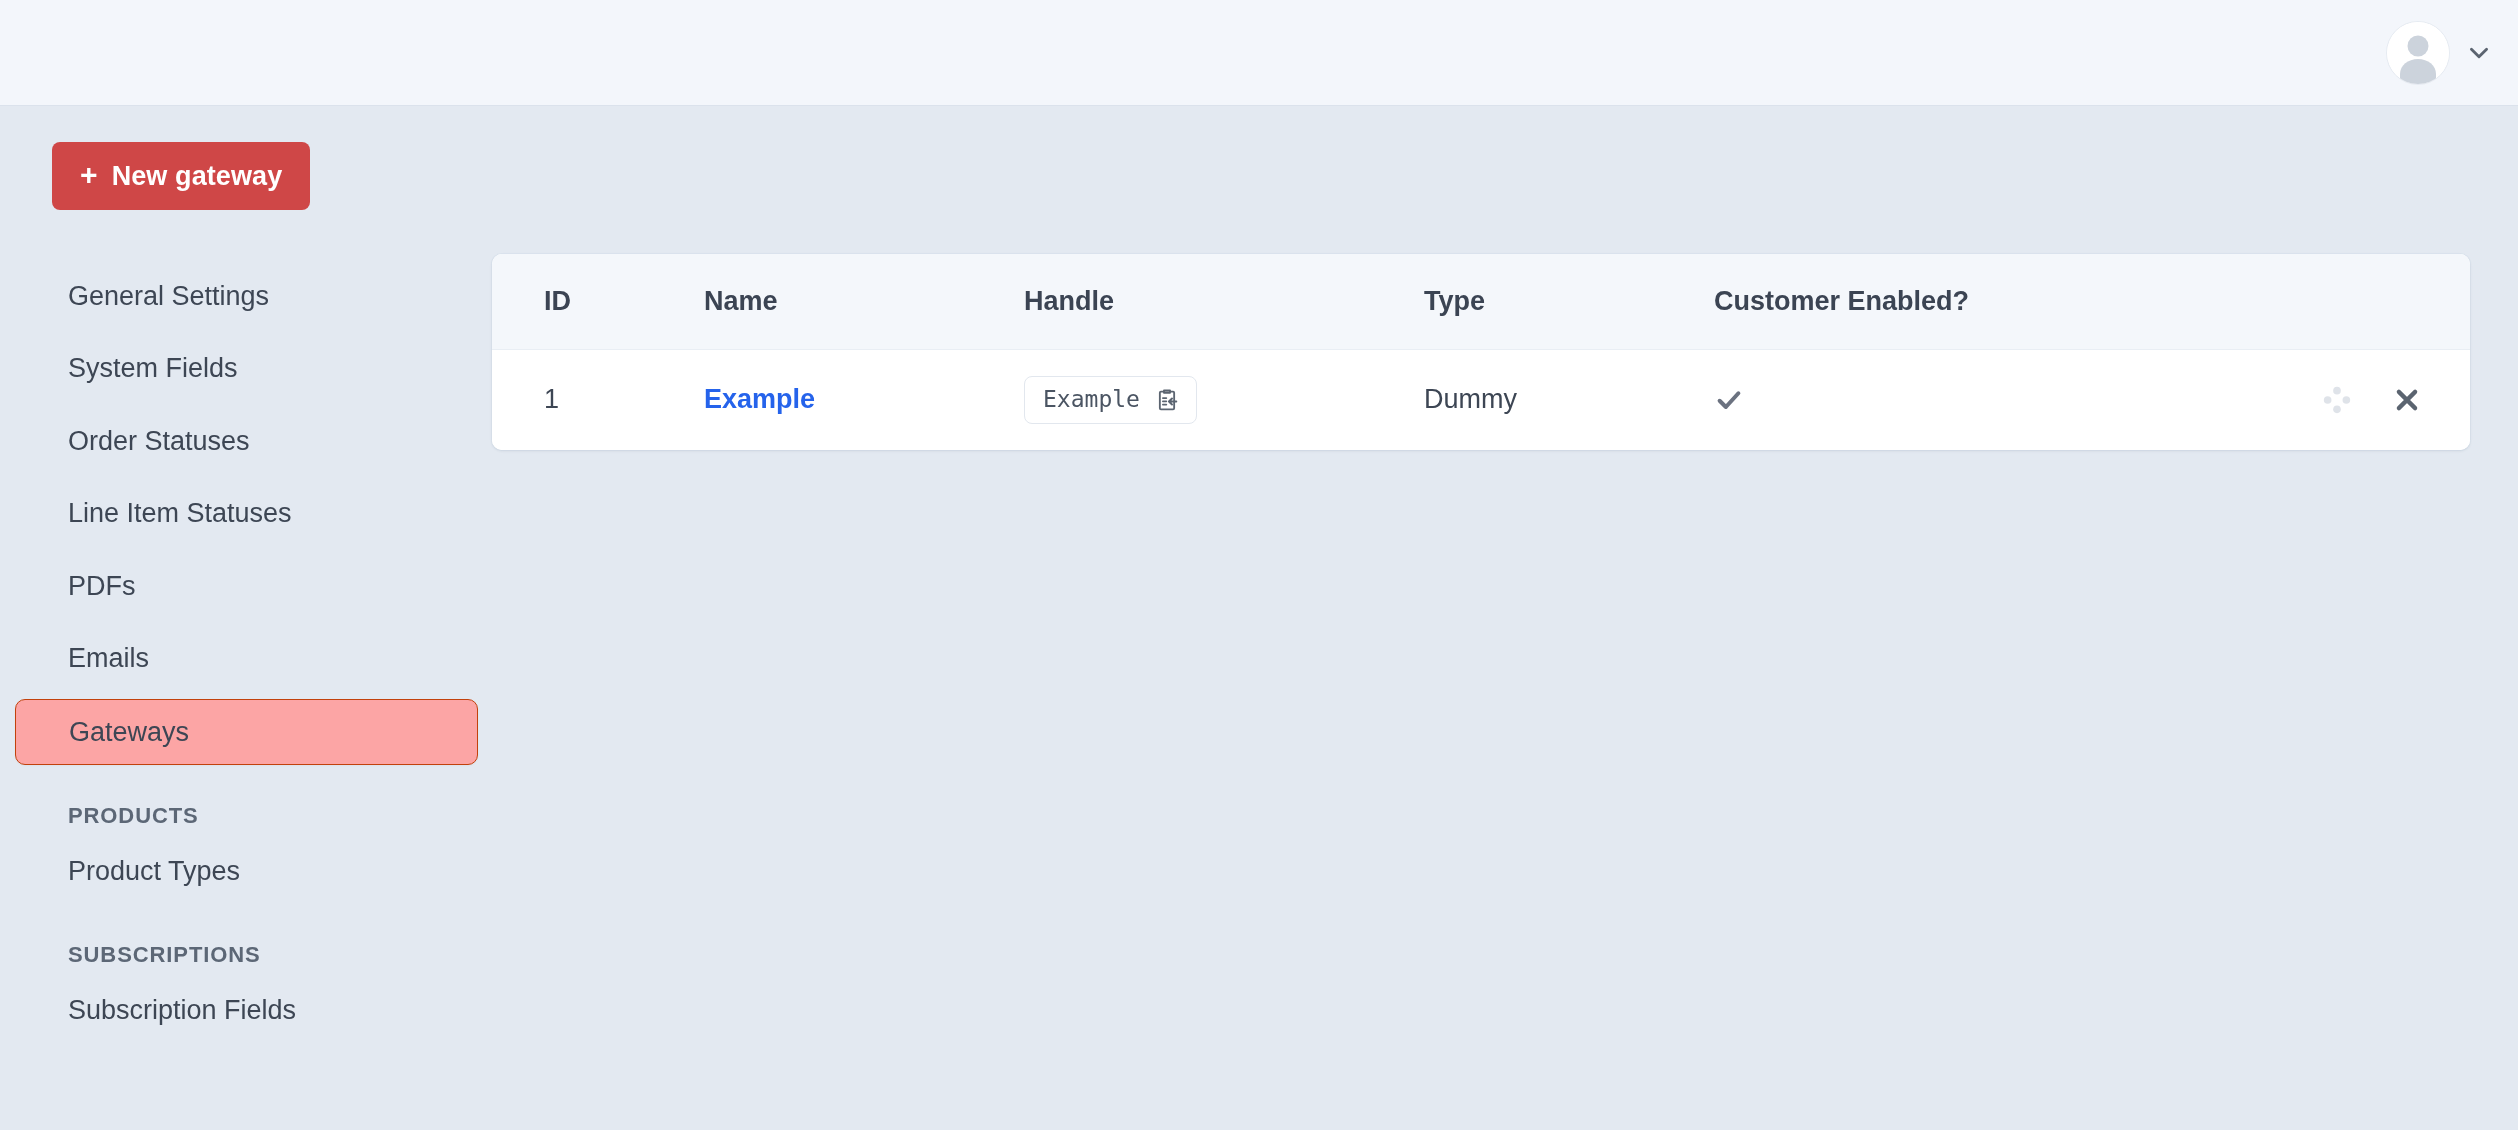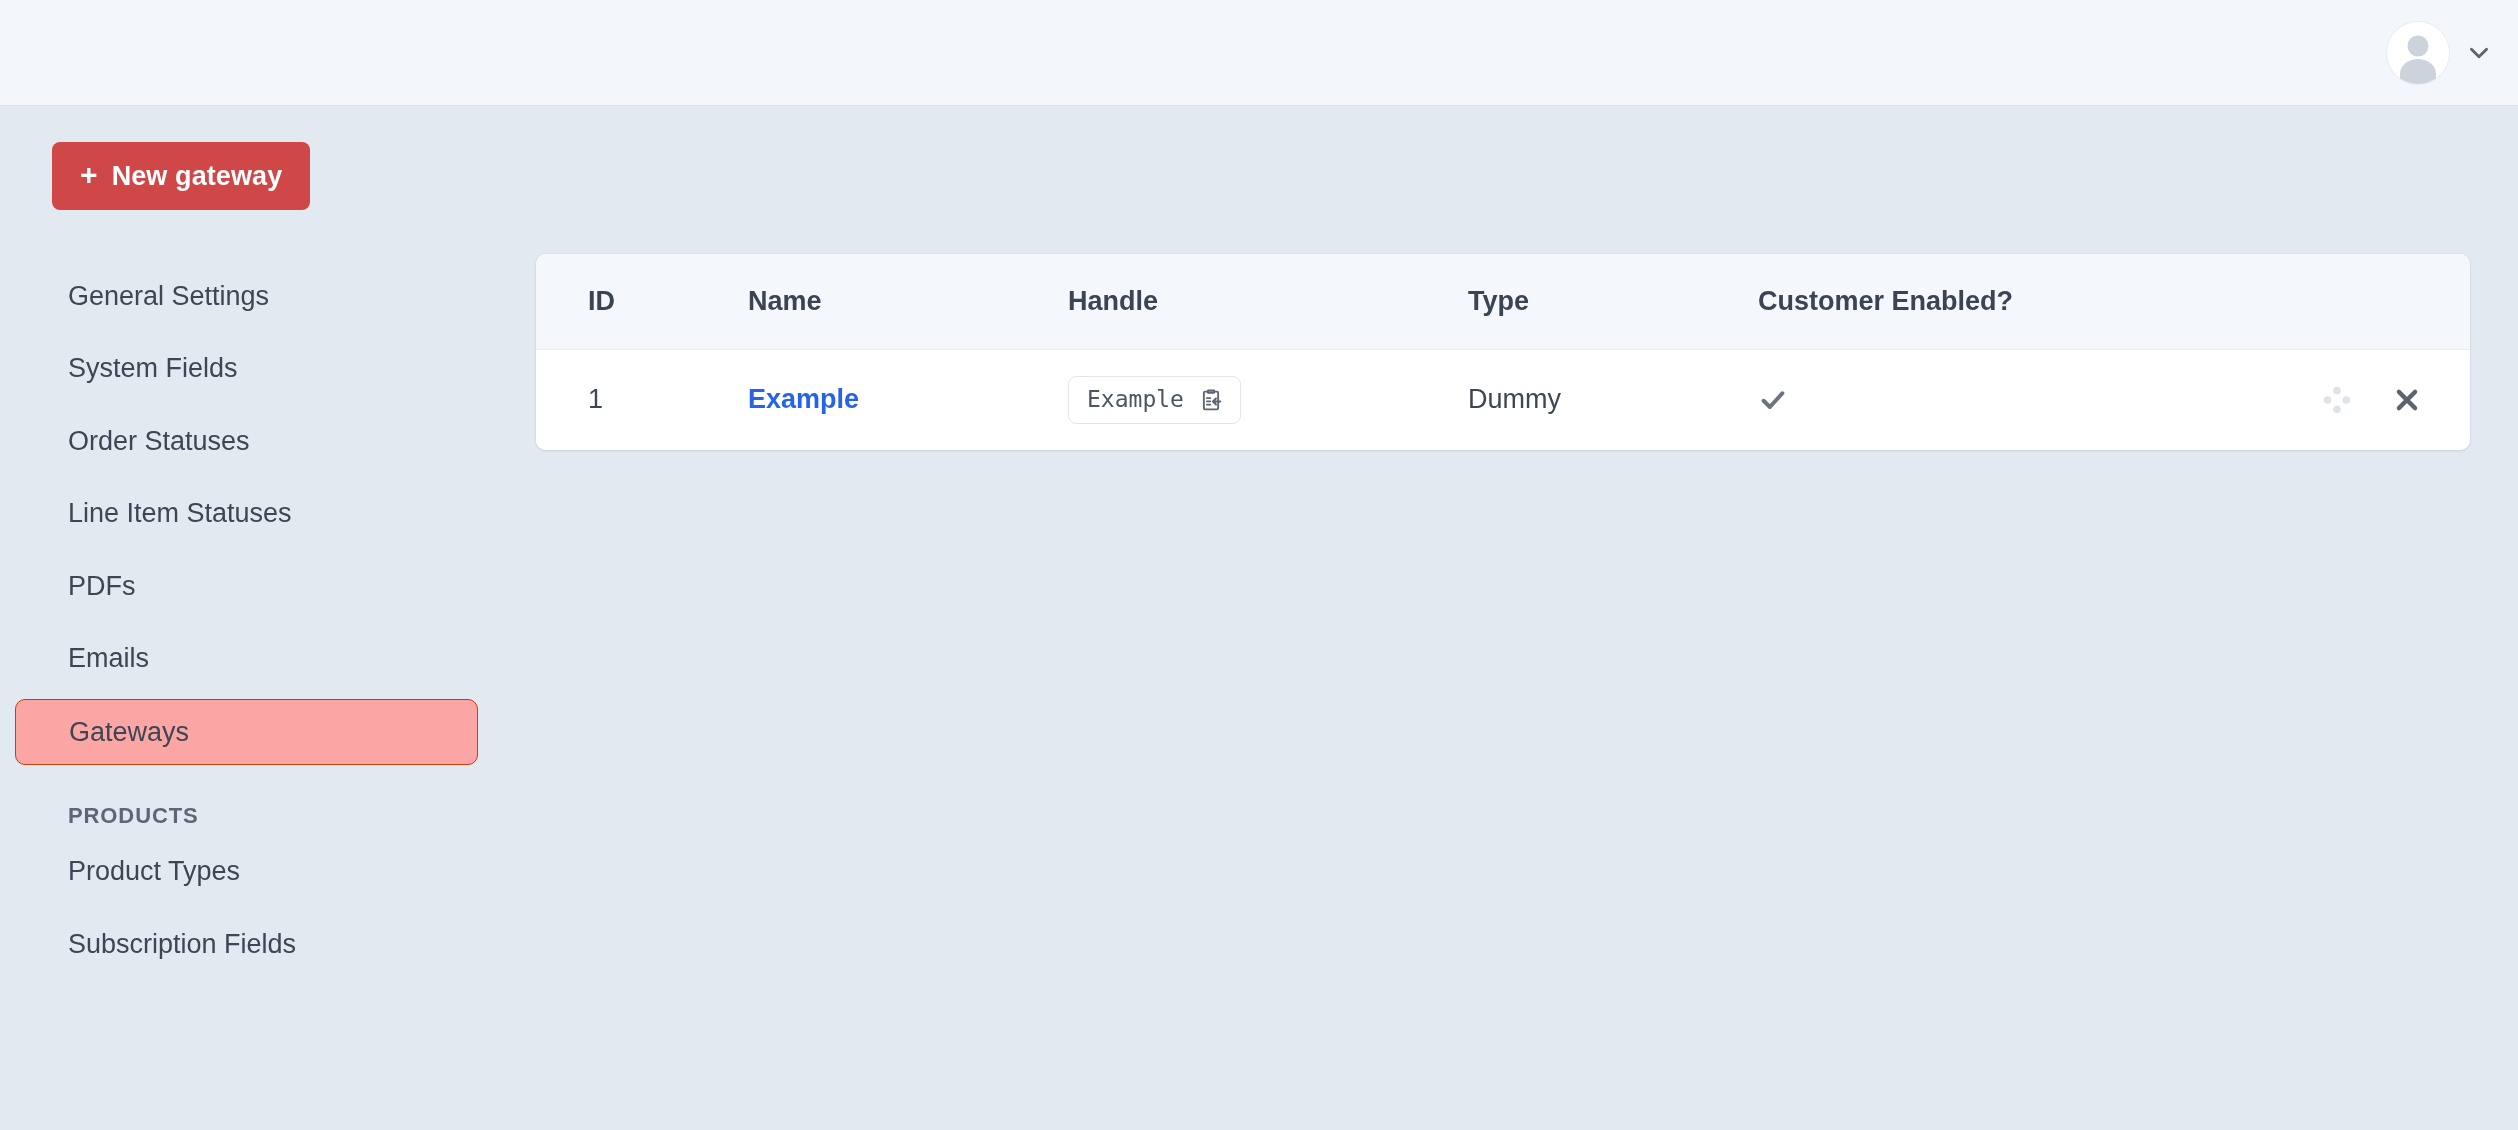--- a/index.html
+++ b/index.html
@@ -92,21 +92,20 @@
     line-height: 1;
     display: inline-block;
     margin-top: -2px;
   }
 
   
   .content {
     display: flex;
     align-items: flex-start;
     padding: 0 48px 0 0;
-    gap: 44px;
   }
 
   .sidebar {
     width: 492px;
     flex: 0 0 492px;
     padding-top: 18px;
     box-sizing: border-box;
   }
   .nav-item {
     display: block;
@@ -255,20 +254,21 @@
       <a class="nav-item">System Fields</a>
       <a class="nav-item">Order Statuses</a>
       <a class="nav-item">Line Item Statuses</a>
       <a class="nav-item">PDFs</a>
       <a class="nav-item">Emails</a>
       <a class="nav-item active">Gateways</a>
 
       <div class="nav-section">PRODUCTS</div>
       <a class="nav-item">Product Types</a>
 
+      <div class="nav-section">SUBSCRIPTIONS</div>
       <a class="nav-item">Subscription Fields</a>
     </nav>
 
     <div class="card">
       <table class="gw">
         <thead>
           <tr>
             <th class="c-id">ID</th>
             <th class="c-name">Name</th>
             <th class="c-handle">Handle</th>

